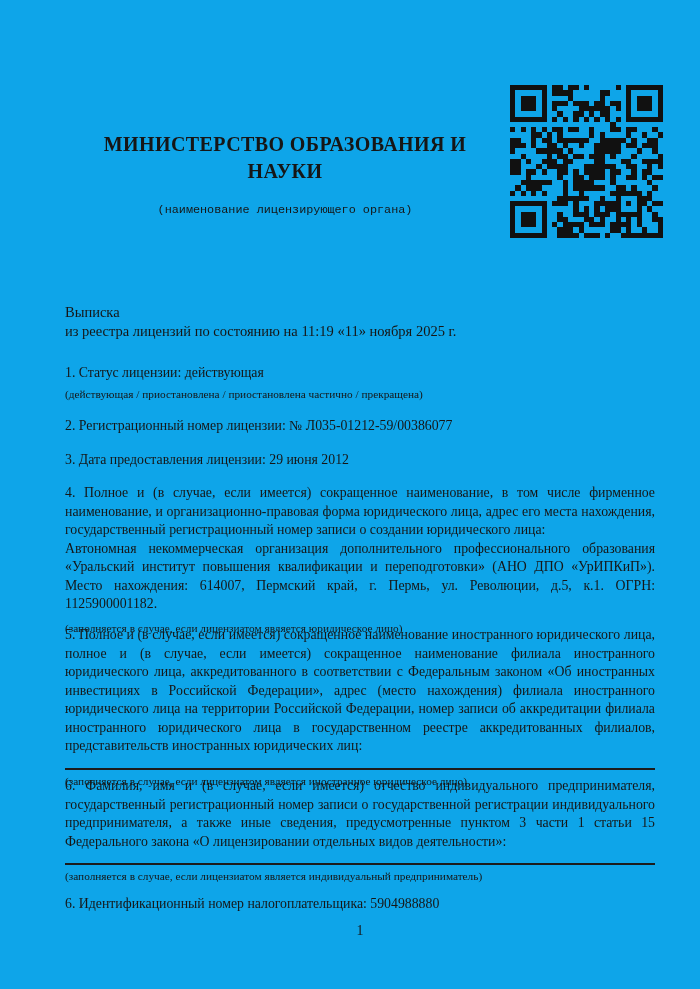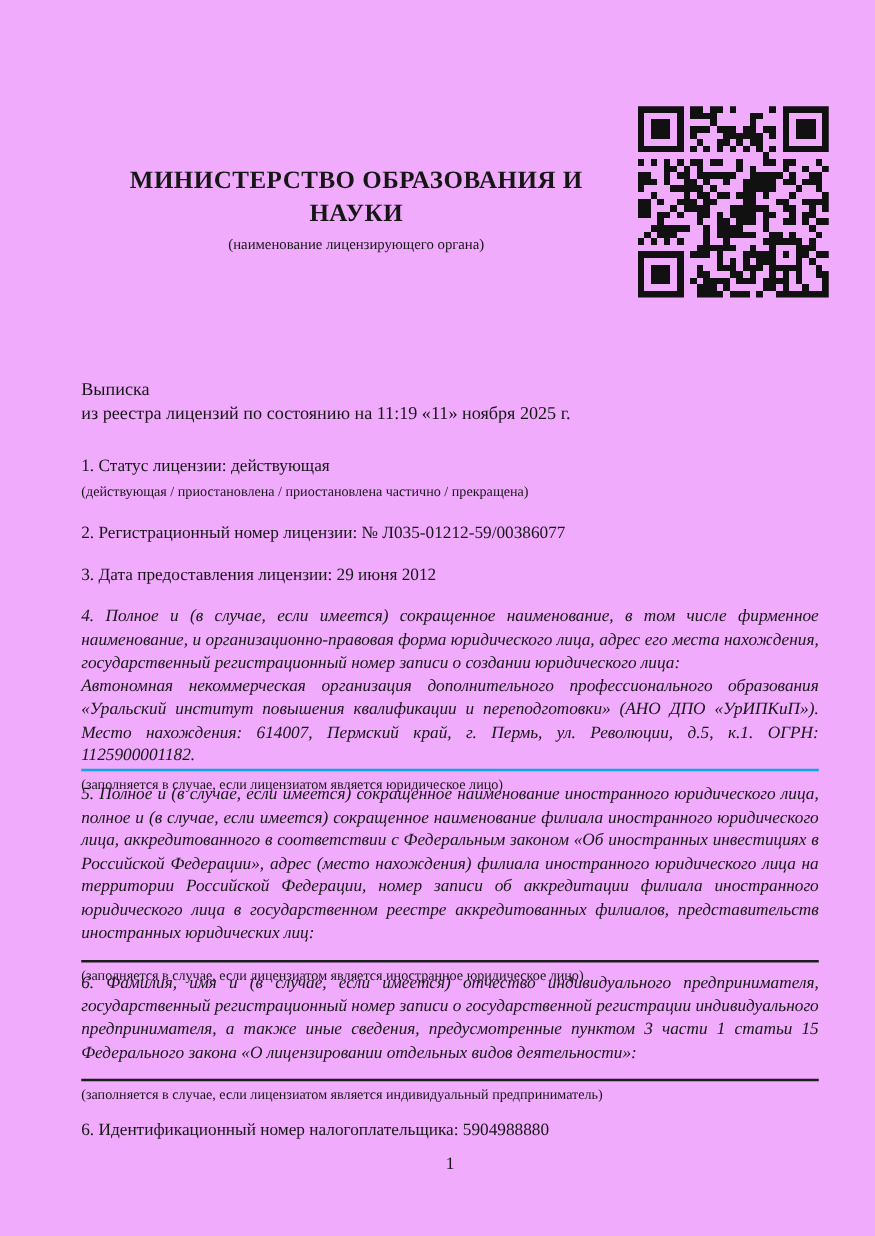--- a/index.html
+++ b/index.html
@@ -6,36 +6,37 @@
     margin: 0; padding: 0;
     width: 700px; height: 989px;
     background: #ffffff;
     overflow: hidden;
     font-family: "Liberation Serif", "DejaVu Serif", serif;
     color: #161616;
   }
   .page {
     position: relative;
     width: 700px; height: 989px;
-    background: #f0abfc;
+    background: #0ea5e9;
   }
   .ministry {
     position: absolute;
     left: 65px; top: 131px; width: 440px;
     text-align: center;
   }
   .ministry-title {
     font-size: 20px;
     font-weight: bold;
     line-height: 27px;
     letter-spacing: 0.4px;
   }
   .ministry-caption {
     font-size: 11.8px;
-    margin-top: 3px;
+    margin-top: 18px;
+    font-family: Liberation Mono, monospace;
   }
   .qr {
     position: absolute;
     left: 510px; top: 85px;
     width: 153px; height: 153px;
   }
   .content {
     position: absolute;
     left: 65px; top: 0; width: 590px; height: 989px;
   }
@@ -44,21 +45,21 @@
     left: 0; top: 303px; width: 590px;
     text-align: left;
     font-size: 14.5px;
     line-height: 19px;
   }
   .item { position: absolute; left: 0; width: 590px; }
   .para {
     font-size: 13.8px;
     line-height: 18.5px;
   }
-  .justify { text-align: justify; font-style: italic; }
+  .justify { text-align: justify; }
   .underlined {
     border-bottom: 2px solid #0ea5e9;
     padding-bottom: 1px;
   }
   .blank-line {
     height: 12px;
     border-bottom: 2px solid #1c1c1c;
   }
   .caption {
     font-size: 11.3px;

